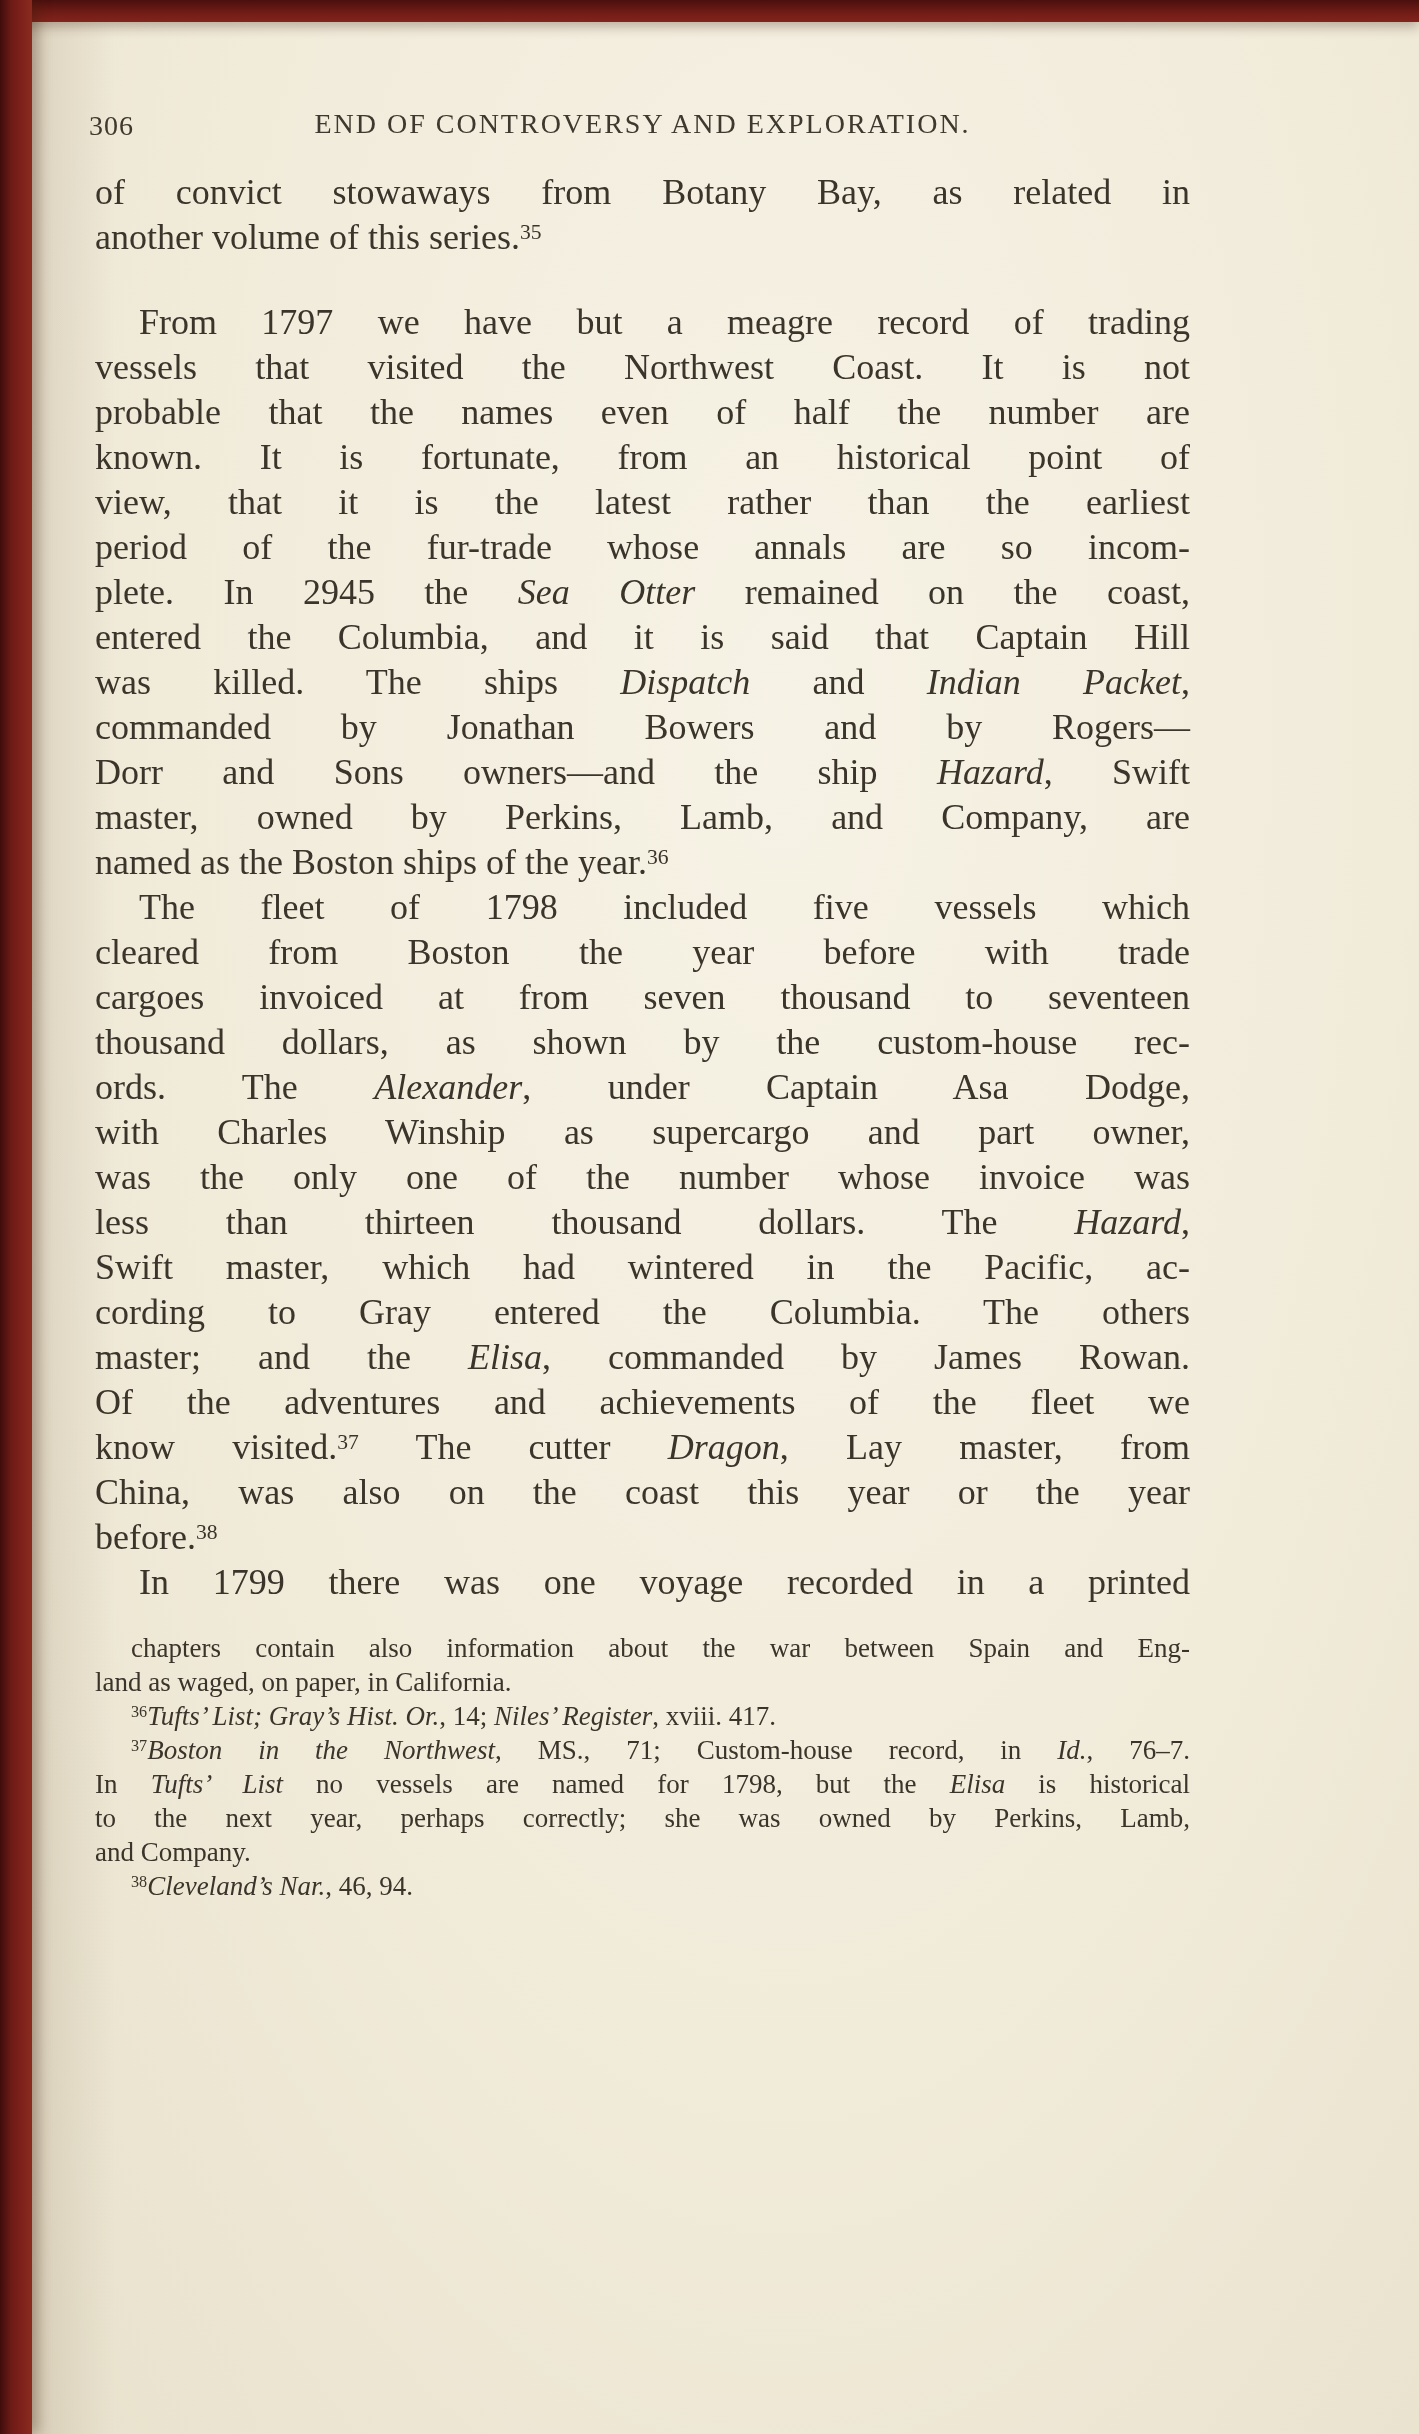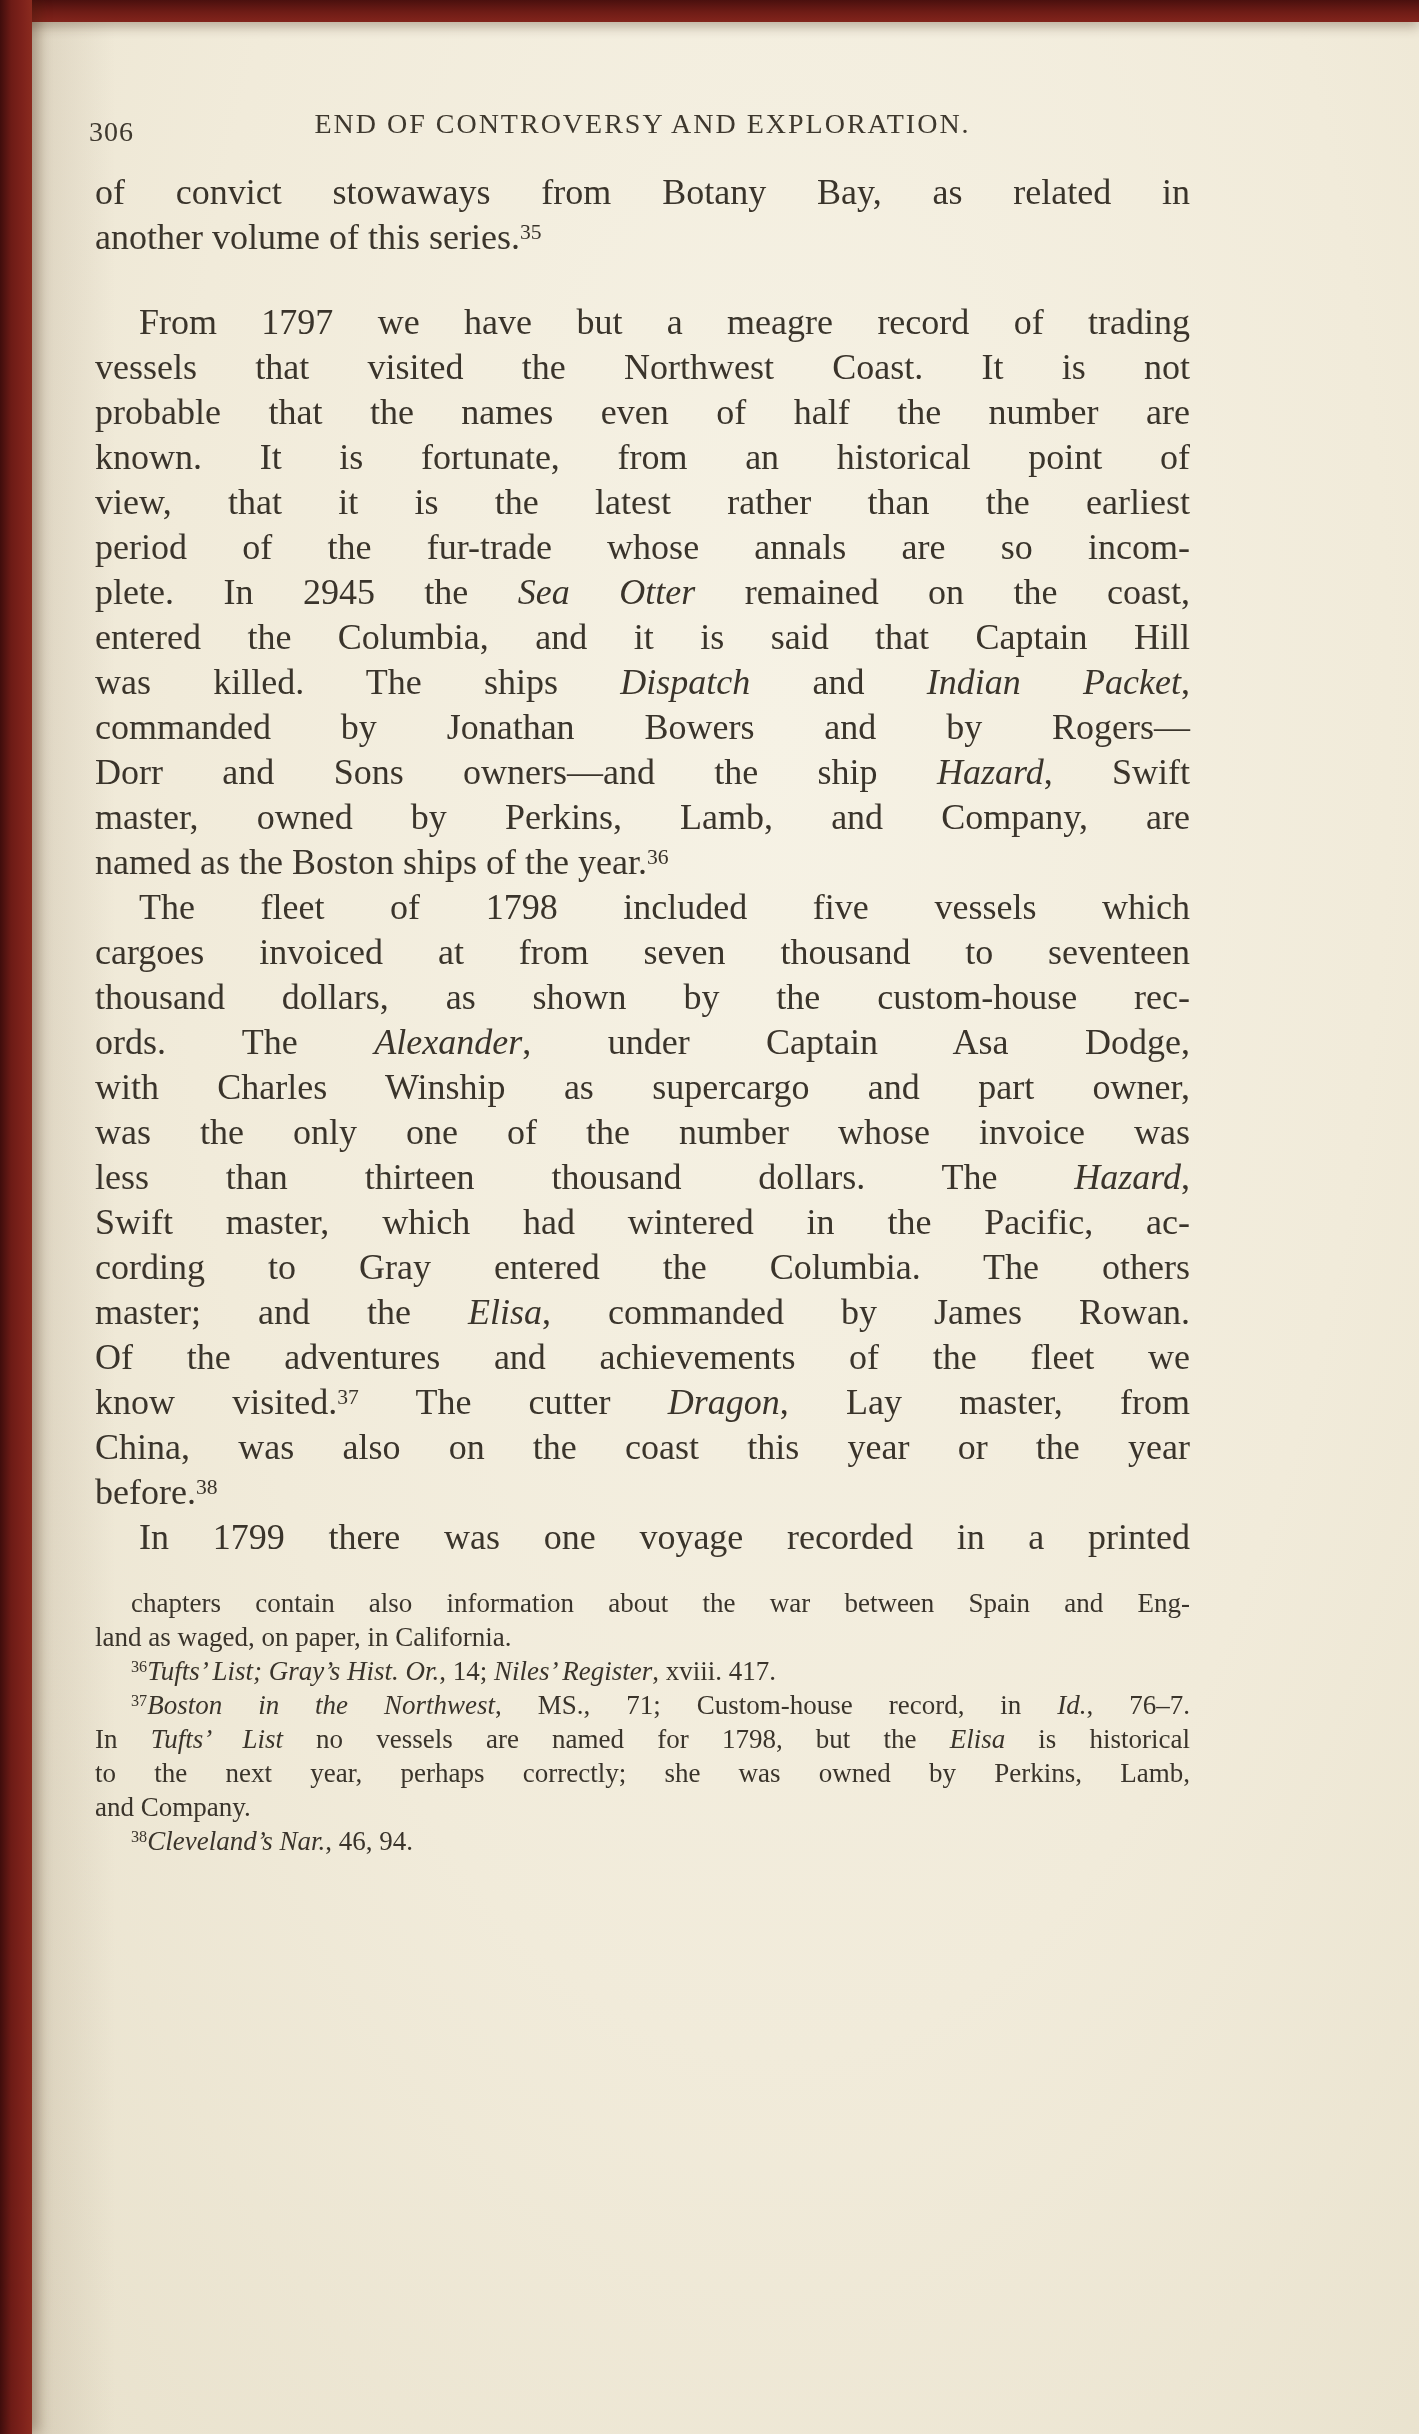--- a/index.html
+++ b/index.html
@@ -41,21 +41,21 @@
   .page-header {
     position: relative;
     font-size: 28px;
     letter-spacing: 2px;
     margin-bottom: 30px;
     color: #3e382e;
   }
   .page-number {
     position: absolute;
     left: -6px;
-    top: 8px;
+    top: 2px;
     letter-spacing: 1px;
     text-align: center;
   }
   .running-title { text-align: center; }
   .body-text .para { font-size: 36px; line-height: 45px; }
   .line {
     text-align: justify;
     text-align-last: justify;
     -moz-text-align-last: justify;
     white-space: normal;
@@ -109,20 +109,21 @@
           <div class="line"><span>plete. In 2945 the </span><span class="it">Sea Otter</span><span> remained on the coast,</span></div>
           <div class="line"><span>entered the Columbia, and it is said that Captain Hill</span></div>
           <div class="line"><span>was killed. The ships </span><span class="it">Dispatch</span><span> and </span><span class="it">Indian Packet</span><span>,</span></div>
           <div class="line"><span>commanded by Jonathan Bowers and by Rogers—</span></div>
           <div class="line"><span>Dorr and Sons owners—and the ship </span><span class="it">Hazard</span><span>, Swift</span></div>
           <div class="line"><span>master, owned by Perkins, Lamb, and Company, are</span></div>
           <div class="line last"><span>named as the Boston ships of the year.</span><sup>36</sup></div>
         </div>
         <div class="para indent">
           <div class="line"><span>The fleet of 1798 included five vessels which</span></div>
+          <div class="line"><span>cleared from Boston the year before with trade</span></div>
           <div class="line"><span>cargoes invoiced at from seven thousand to seventeen</span></div>
           <div class="line"><span>thousand dollars, as shown by the custom-house rec-</span></div>
           <div class="line"><span>ords. The </span><span class="it">Alexander</span><span>, under Captain Asa Dodge,</span></div>
           <div class="line"><span>with Charles Winship as supercargo and part owner,</span></div>
           <div class="line"><span>was the only one of the number whose invoice was</span></div>
           <div class="line"><span>less than thirteen thousand dollars. The </span><span class="it">Hazard</span><span>,</span></div>
           <div class="line"><span>Swift master, which had wintered in the Pacific, ac-</span></div>
           <div class="line"><span>cording to Gray entered the Columbia. The others</span></div>
           <div class="line"><span>master; and the </span><span class="it">Elisa</span><span>, commanded by James Rowan.</span></div>
           <div class="line"><span>Of the adventures and achievements of the fleet we</span></div>

